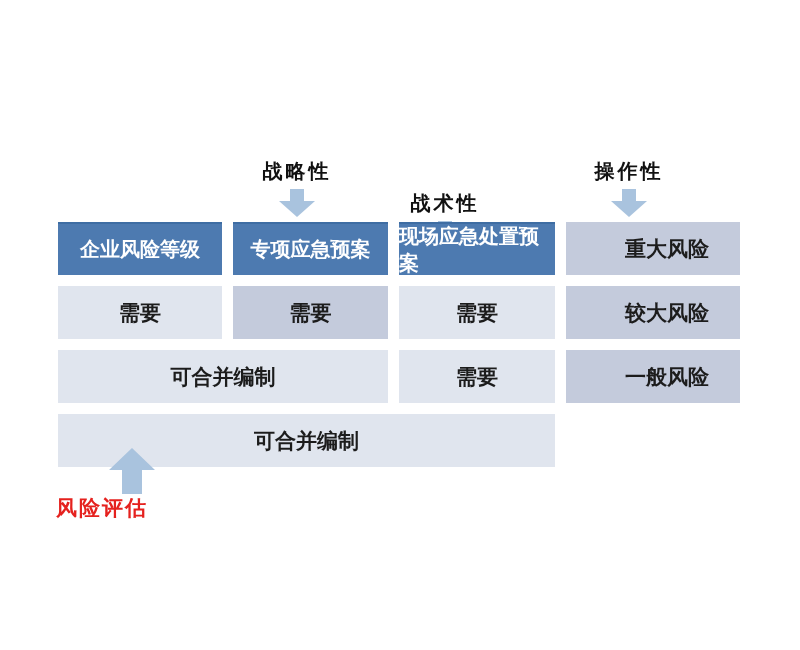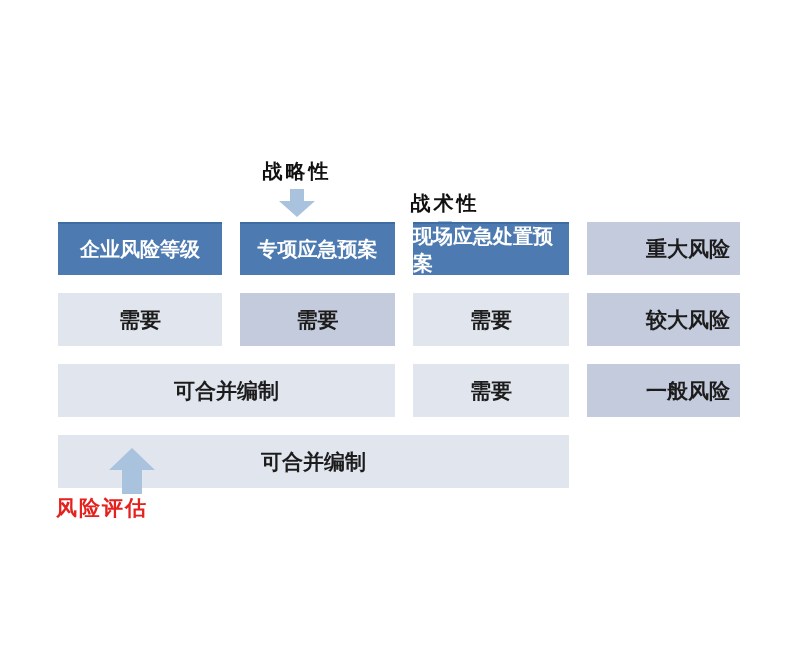--- a/index.html
+++ b/index.html
@@ -38,21 +38,21 @@
   .arrow-shape { fill: var(--arrow, #a9c3de); }
 
   
   .risk-table {
     position: absolute;
     left: 58px;
     top: 222px;
     display: grid;
     grid-template-columns: 164px 155px 156px 202px;
     grid-auto-rows: 53px;
-    gap: 18px;
+    gap: 11px;
     background: #ffffff;
   }
   .cell {
     display: flex;
     align-items: center;
     justify-content: center;
     font-size: 21px;
     font-weight: 700;
     color: var(--cell-text, #1c1c1c);
     box-sizing: border-box;
@@ -96,20 +96,26 @@
     <svg class="down-arrow" width="36" height="28" viewBox="0 0 36 28">
       <polygon class="arrow-shape" points="11,0 25,0 25,12 36,12 18,28 0,12 11,12"></polygon>
     </svg>
   </div>
   <div class="arrow-group ag2">
     <div class="top-label">战术性</div>
     <svg class="down-arrow" width="36" height="28" viewBox="0 0 36 28">
       <polygon class="arrow-shape" points="11,0 25,0 25,12 36,12 18,28 0,12 11,12"></polygon>
     </svg>
   </div>
+  <div class="arrow-group ag3">
+    <div class="top-label">操作性</div>
+    <svg class="down-arrow" width="36" height="28" viewBox="0 0 36 28">
+      <polygon class="arrow-shape" points="11,0 25,0 25,12 36,12 18,28 0,12 11,12"></polygon>
+    </svg>
+  </div>
 
   <div class="risk-table">
     <div class="cell th">企业风险等级</div>
     <div class="cell th">专项应急预案</div>
     <div class="cell th">现场应急处置预案</div>
 
     <div class="cell dark">重大风险</div>
     <div class="cell light">需要</div>
     <div class="cell dark">需要</div>
     <div class="cell light">需要</div>

